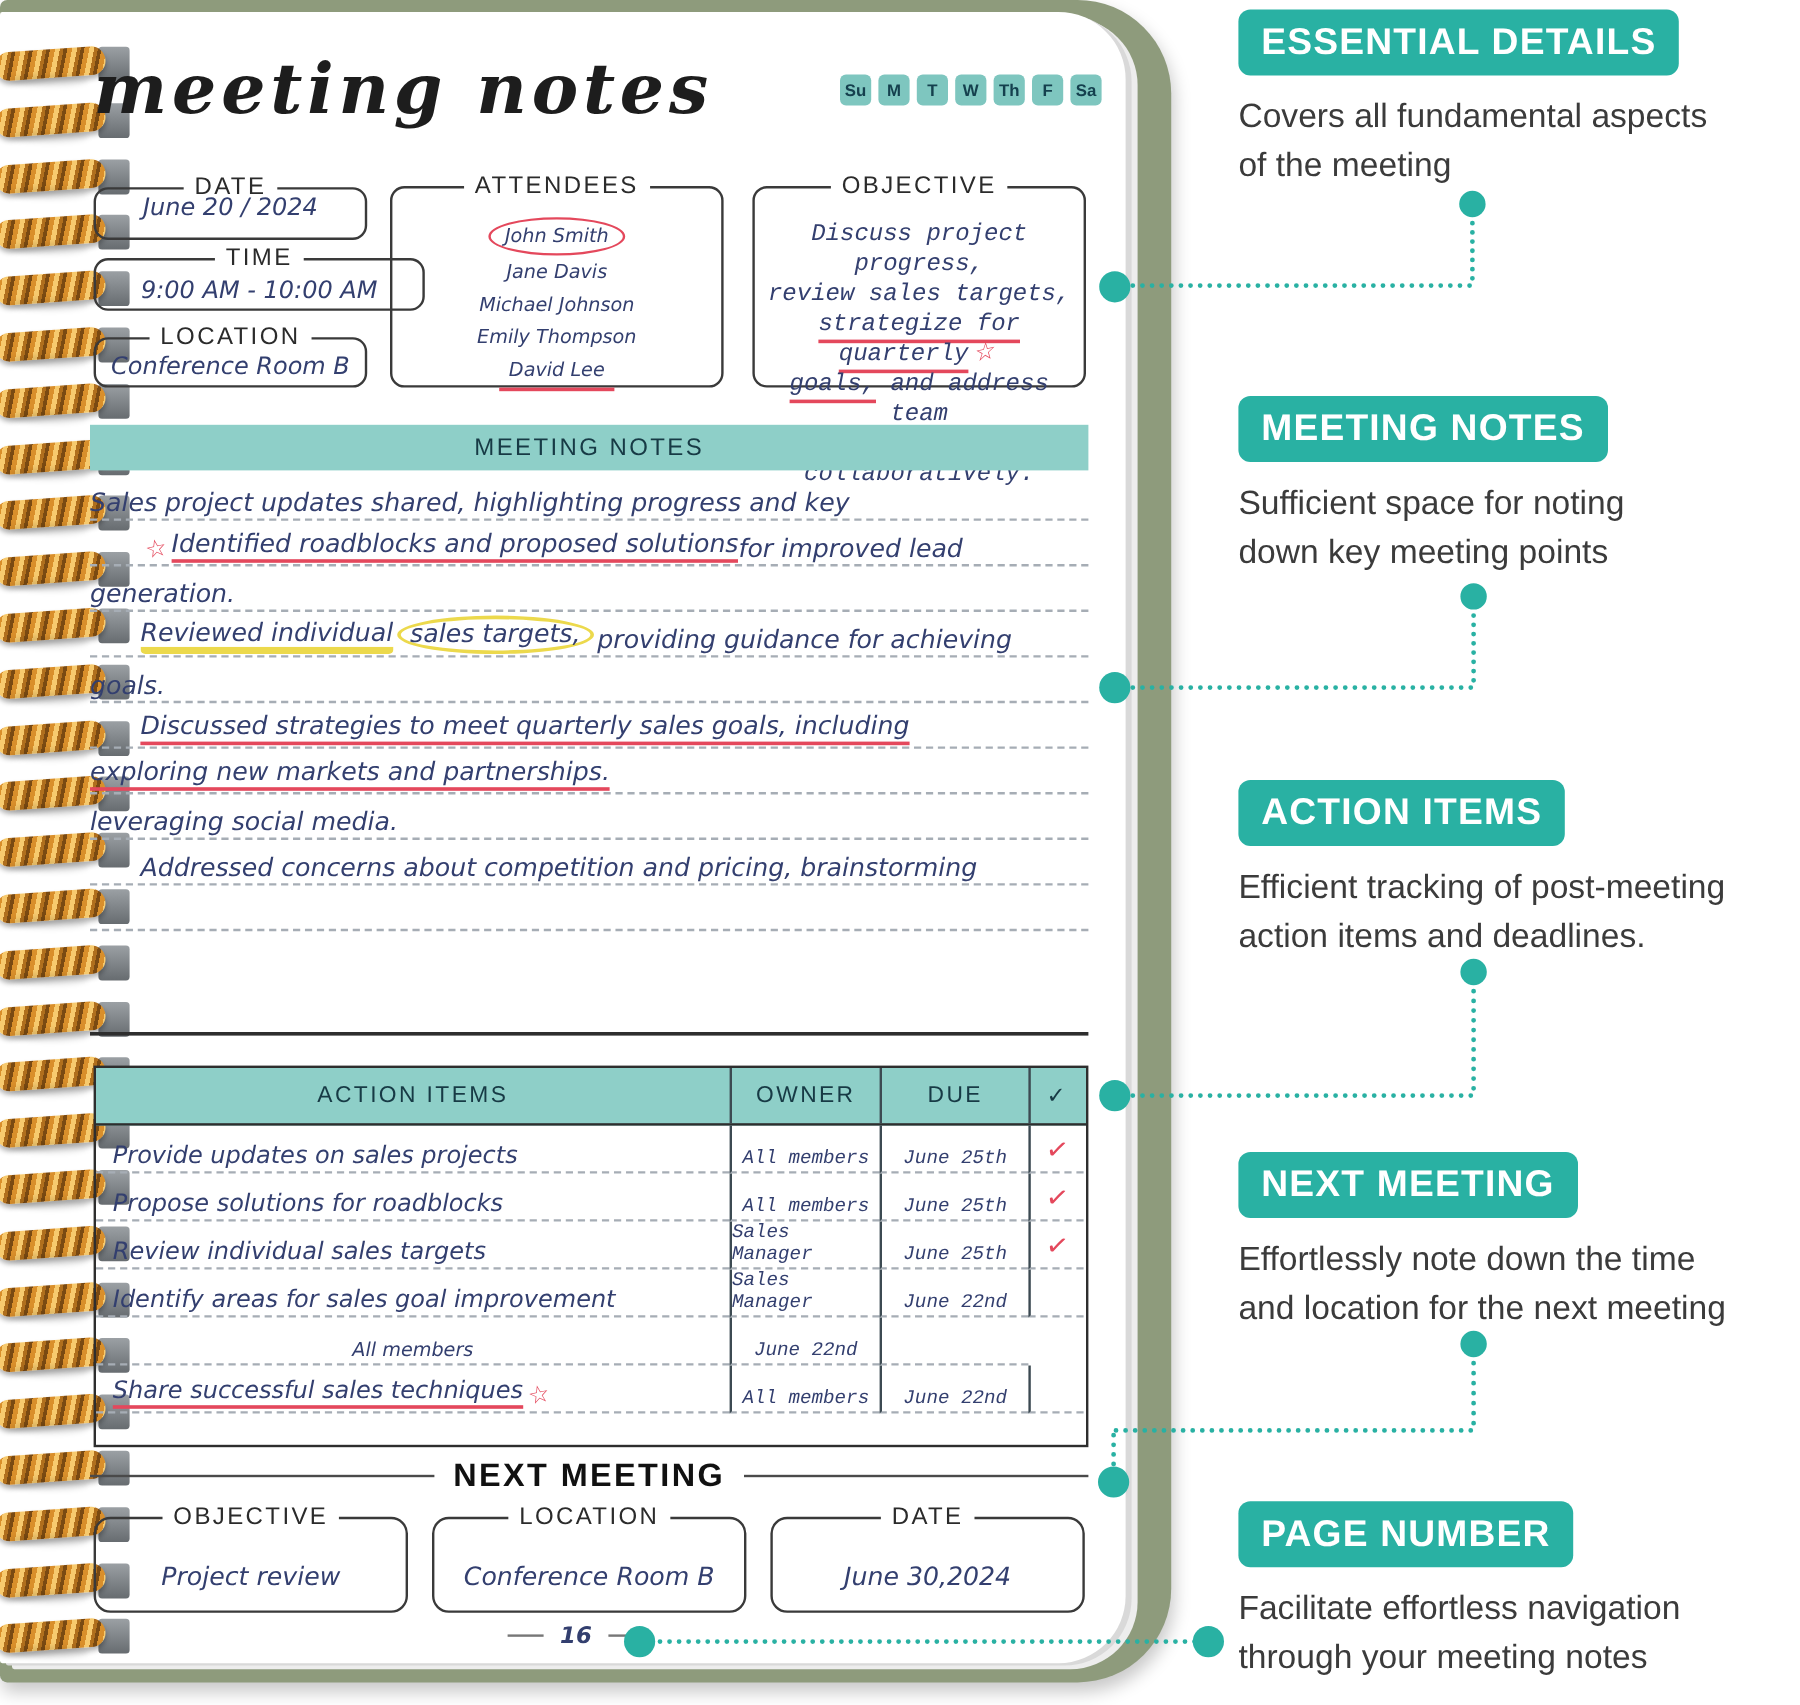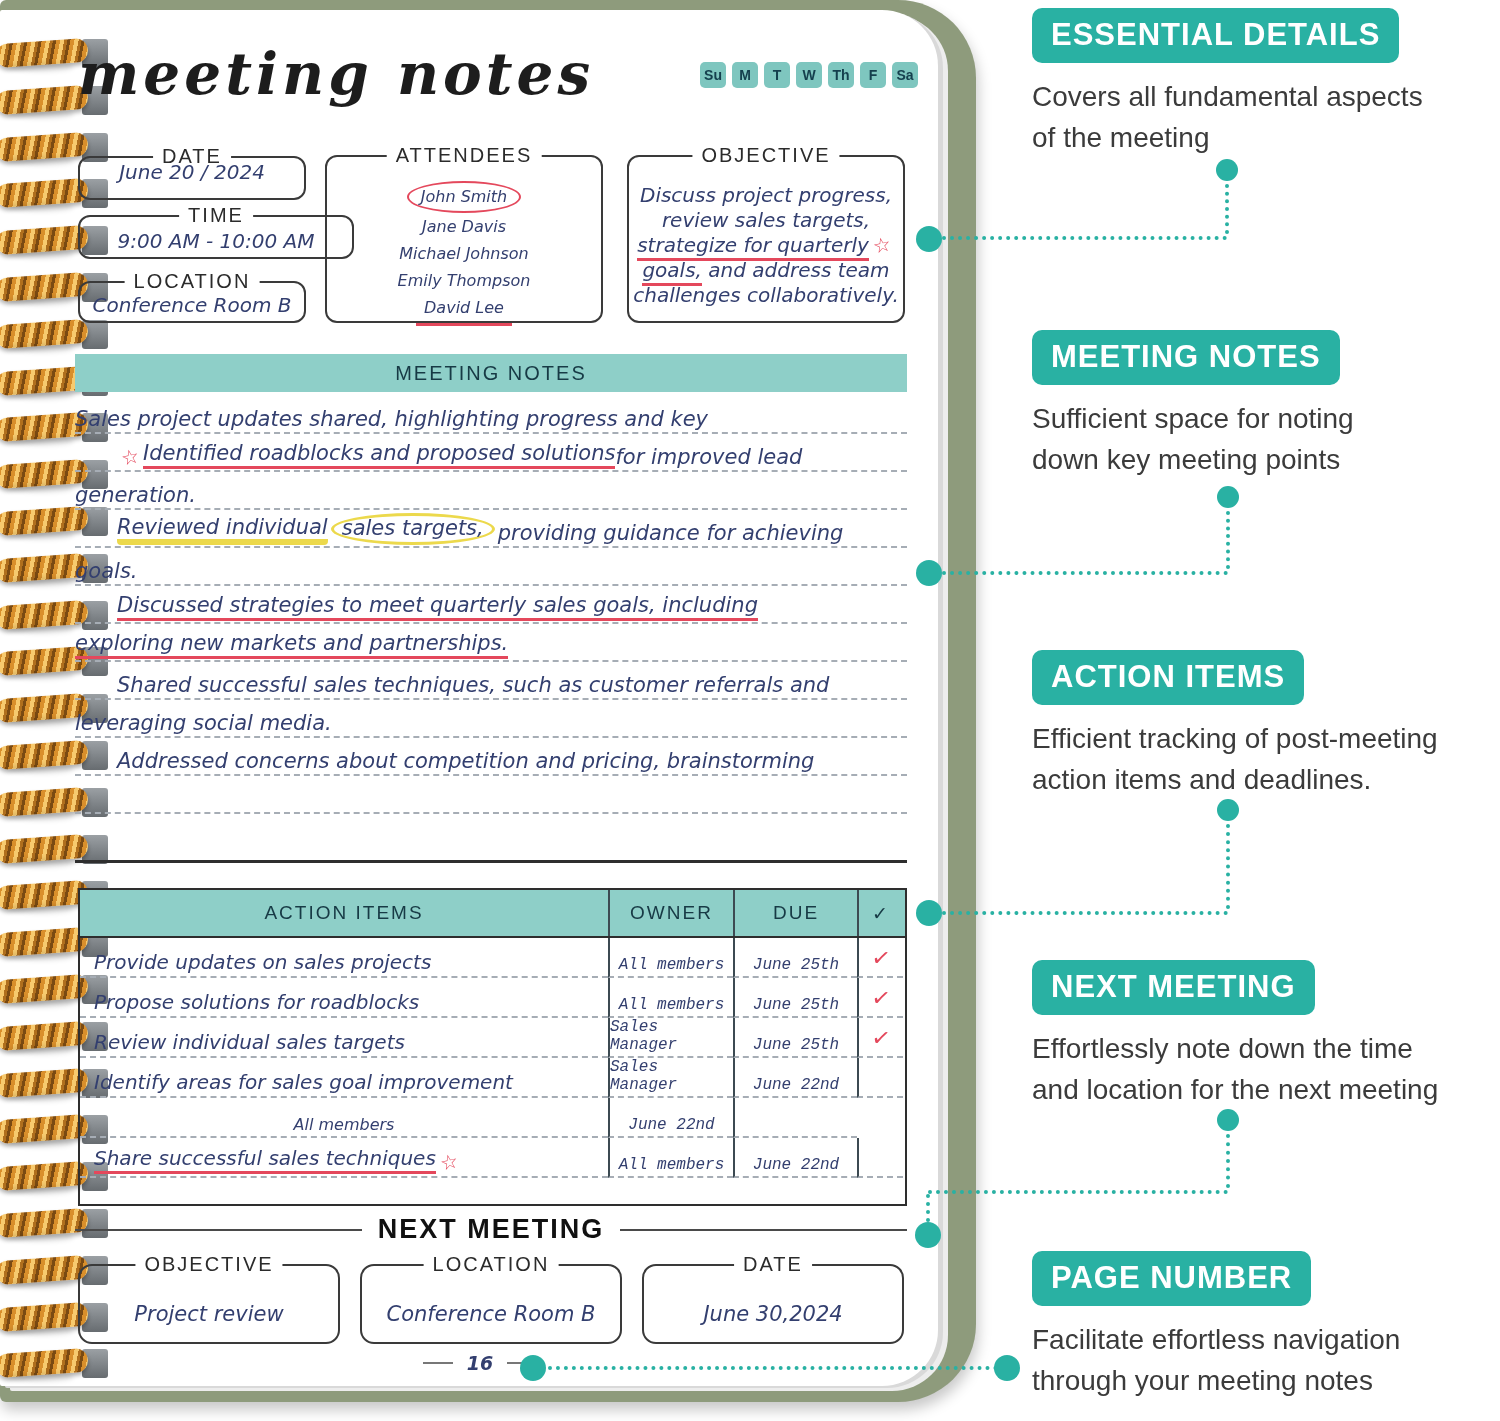--- a/index.html
+++ b/index.html
@@ -53,21 +53,21 @@
   .box-time{left:78px;top:215px;width:276px;height:44px;}
   .box-location{left:78px;top:281px;width:228px;height:42px;}
   .box-date .fvalue{top:2px;} .box-time .fvalue{top:12px;} .box-location .fvalue{top:10px;}
 
   .box-attendees{left:325px;top:155px;width:278px;height:168px;}
   .attendee-list{position:absolute;left:0;right:0;top:24px;text-align:center;font-size:16px;line-height:27px;}
   .att-circle{display:inline-block;border:2.5px solid var(--red);border-radius:50%;padding:0 12px 1px;}
   .att-underline{display:inline-block;border-bottom:3px solid var(--red);padding:0 8px 2px;}
 
   .box-objective{left:627px;top:155px;width:278px;height:168px;}
-  .objective-lines{position:absolute;left:0;right:0;top:26px;text-align:center;font-size:20px;line-height:25px;}
+  .objective-lines{position:absolute;left:0;right:0;top:26px;text-align:center;font-size:20px;line-height:25px;font-family:Liberation Mono, monospace;}
 
   .banner{position:absolute;left:75px;top:354px;width:832px;height:38px;background:var(--banner);
     display:flex;align-items:center;justify-content:center;font-size:20px;letter-spacing:2px;color:#173a45;}
 
   .notes{position:absolute;left:75px;top:396px;width:832px;}
   .note-line{height:38px;border-bottom:2px dashed var(--guide);font-size:21px;
     display:flex;align-items:flex-end;padding-bottom:1px;white-space:nowrap;}
   .note-line.ind{padding-left:42px;}
 
   .d-ru{border-bottom:3px solid var(--red);padding-bottom:1px;}
@@ -316,23 +316,20 @@
       </div>
       <div class="note-line hw">
         <span>goals.</span>
       </div>
       <div class="note-line hw ind">
         <span class="d-ru">Discussed strategies to meet quarterly sales goals, including</span>
       </div>
       <div class="note-line hw">
         <span class="d-ru">exploring new markets and partnerships.</span>
       </div>
-      <div class="note-line hw ind">
-        <span>Shared successful sales techniques, such as customer referrals and</span>
-      </div>
       <div class="note-line hw">
         <span>leveraging social media.</span>
       </div>
       <div class="note-line hw ind">
         <span>Addressed concerns about competition and pricing, brainstorming</span>
       </div>
       <div class="note-line hw"></div>
     </div>
   <div class="notes-divider"></div>
 

